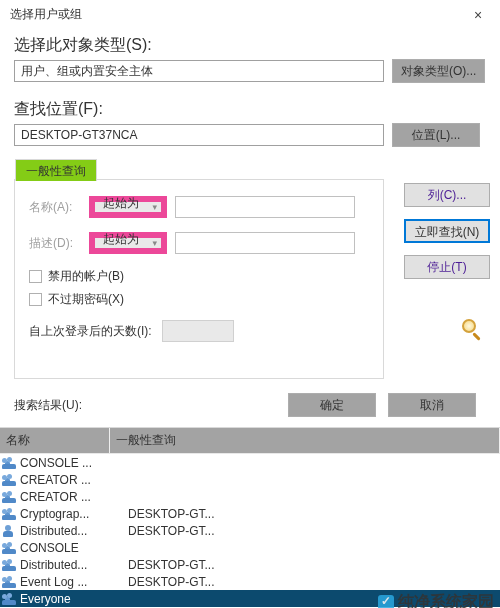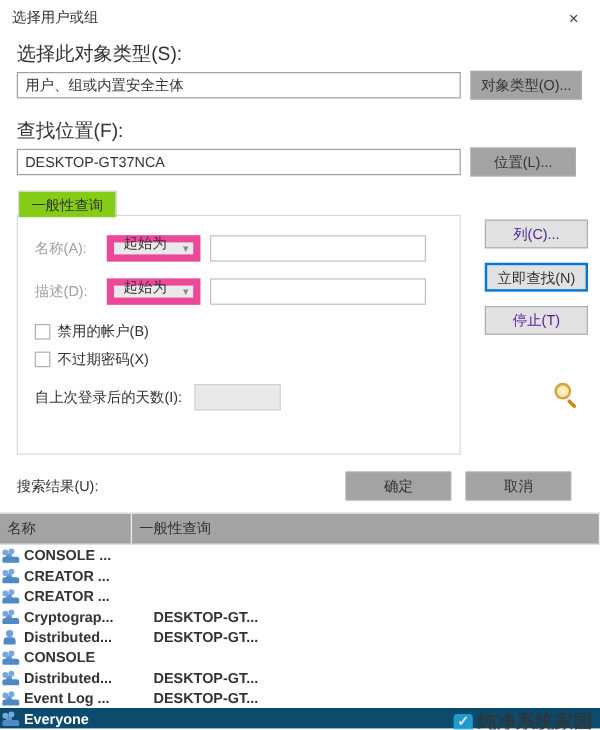--- a/index.html
+++ b/index.html
@@ -38,21 +38,21 @@
 .col-folder { flex: 1; }
 .results-body { font-size: 12px; }
 .result-row { display: flex; align-items: center; height: 17px; padding: 0 0 0 2px; }
 .result-row.selected { background: #0c4a6e; color: #fff; }
 .result-row.selected .cell { color: #fff; }
 .ricon { width: 16px; height: 14px; margin-right: 2px; position: relative; flex-shrink: 0; }
 .user-icon::before { content: ""; position: absolute; left: 3px; top: 1px; width: 6px; height: 6px; background: #6ea0d6; border-radius: 50%; }
 .user-icon::after { content: ""; position: absolute; left: 1px; top: 7px; width: 10px; height: 6px; background: #5089c8; border-radius: 3px 3px 1px 1px; }
 .group-icon::before { content: ""; position: absolute; left: 0; top: 2px; width: 5px; height: 5px; background: #79a9dc; border-radius: 50%; box-shadow: 5px -1px 0 #79a9dc, 3px 3px 0 #5f96d1; }
 .group-icon::after { content: ""; position: absolute; left: 0; top: 8px; width: 14px; height: 5px; background: #5089c8; border-radius: 2px 2px 1px 1px; }
-.cell { overflow: hidden; text-overflow: ellipsis; white-space: nowrap; font-weight: bold; }
+.cell { overflow: hidden; text-overflow: ellipsis; white-space: nowrap; }
 .cell.name { width: 108px; padding-left: 0; }
 .cell.folder { flex: 1; }
 .watermark { position: absolute; right: 6px; bottom: 10px; display: flex; align-items: center; gap: 4px; opacity: 0.85; pointer-events: none; }
 .wm-logo { width: 16px; height: 16px; border-radius: 3px; background: #2aa7e0; position: relative; }
 .wm-logo::after { content: "✓"; position: absolute; left: 3px; top: -1px; color: #fff; font-size: 12px; font-weight: bold; }
 .wm-text { font-size: 16px; color: #333; font-weight: 600; }
 .wm-url { position: absolute; right: 8px; bottom: -3px; font-size: 10px; color: #bbb; }
 .side-btn { height: 24px; border: 1px solid #adadad; background: #e1e1e1; text-align: center; line-height: 22px; font-size: 12px; }
 .side-btn.disabled { color: #4c1d95; }
 </style>

